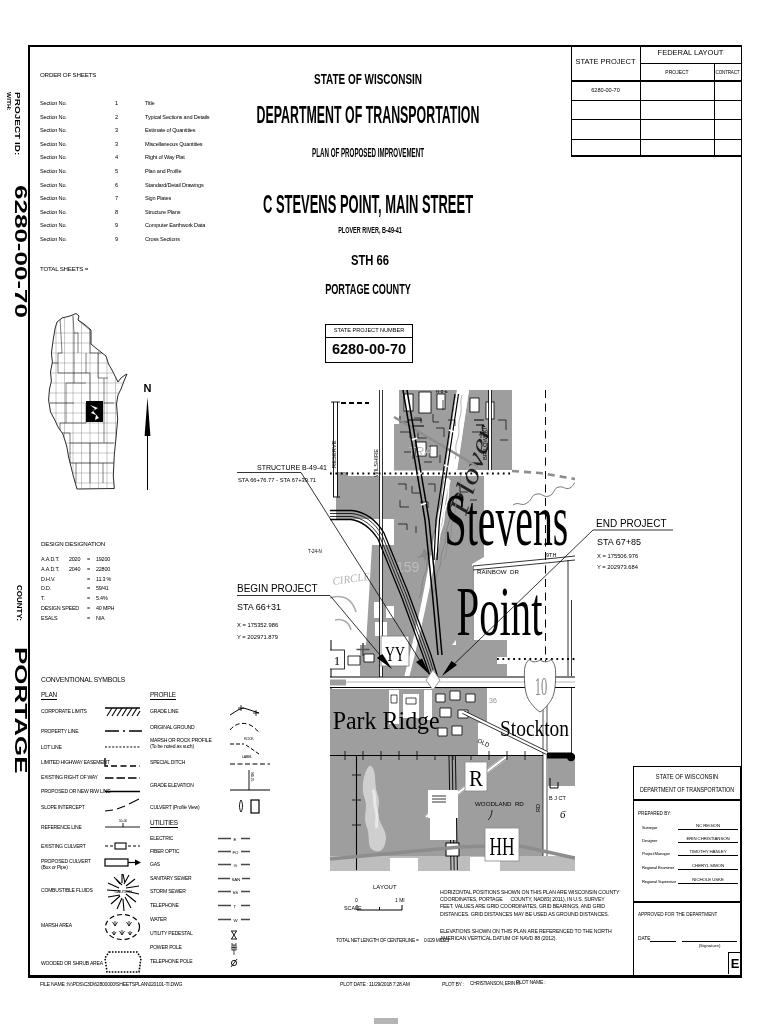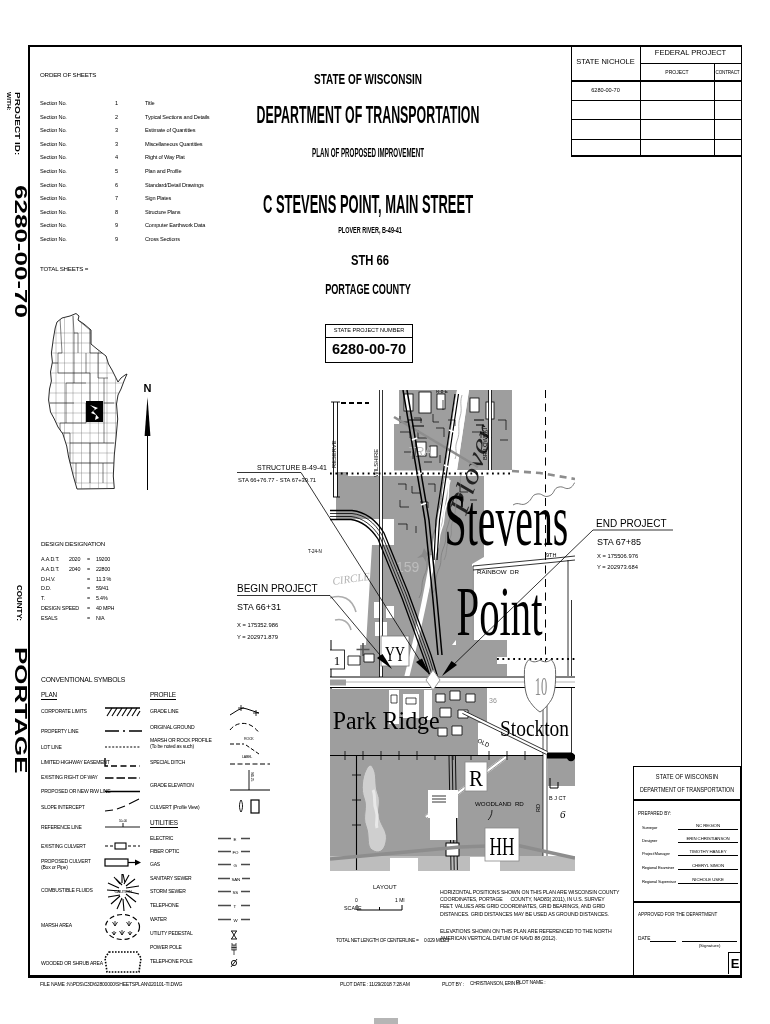--- a/index.html
+++ b/index.html
@@ -91,25 +91,25 @@
 
     <div class="ab" style="left:0;top:12px;width:100%;height:1.4px;background:#000;"></div>
 
     <div class="ab" style="left:0;top:16px;width:100%;text-align:center;font-size:14.5px;font-weight:bold;">6280-00-70</div>
   </div>
 
   <div class="ab" id="fedtable" style="left:571px;top:45px;width:170px;height:113px;">
 
     <div class="ab" style="left:0;top:0;width:170px;height:112px;border-left:1.4px solid #000;border-bottom:2px solid #000;box-sizing:border-box;"></div>
 
-    <div class="ab" style="left:0px;top:12px;width:69px;text-align:center;font-size:7.5px;">STATE NICHOLE</div>
+    <div class="ab" style="left:0px;top:12px;width:69px;text-align:center;font-size:7.5px;">STATE PROJECT</div>
 
     <div class="ab" style="left:69px;top:0;width:1.4px;height:112px;background:#000;"></div>
 
-    <div class="ab" style="left:69px;top:3px;width:101px;text-align:center;font-size:7.5px;">FEDERAL PROJECT</div>
+    <div class="ab" style="left:69px;top:3px;width:101px;text-align:center;font-size:7.5px;">FEDERAL LAYOUT</div>
 
     <div class="ab" style="left:69px;top:17.5px;width:101px;height:1.2px;background:#000;"></div>
 
     <div class="ab" style="left:69px;top:24px;width:74px;text-align:center;font-size:5px;">PROJECT</div>
 
     <div class="ab" style="left:143px;top:24.5px;width:27px;text-align:center;font-size:4.6px;letter-spacing:-0.2px;white-space:nowrap;">CONTRACT</div>
 
     <div class="ab" style="left:143px;top:17.5px;width:1.2px;height:94.5px;background:#000;"></div>
 
     <div class="ab" style="left:0;top:35px;width:170px;height:2px;background:#000;"></div>

